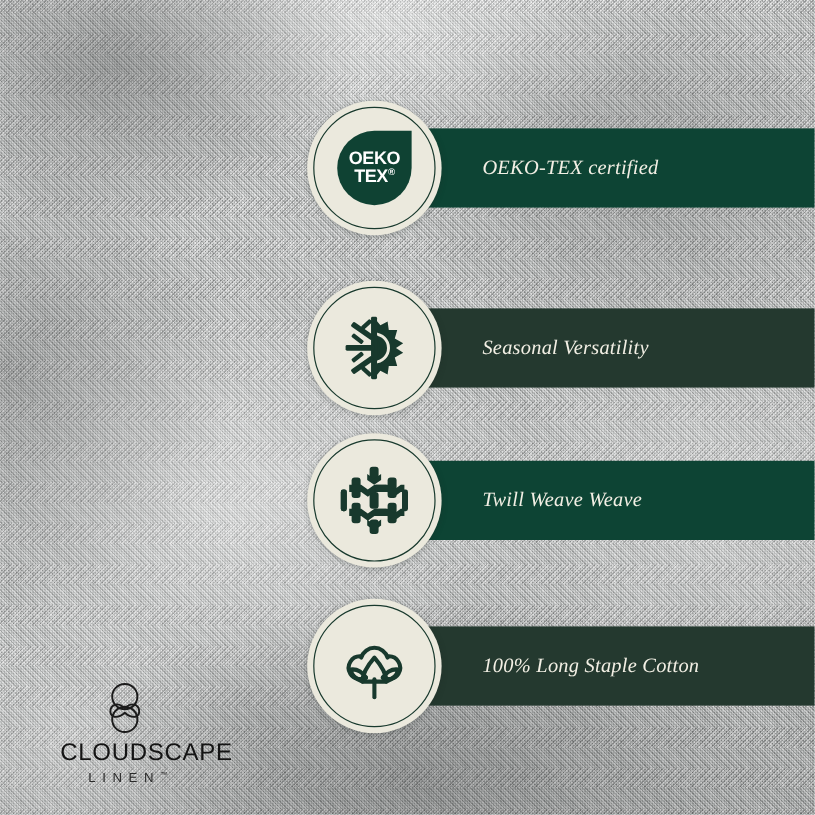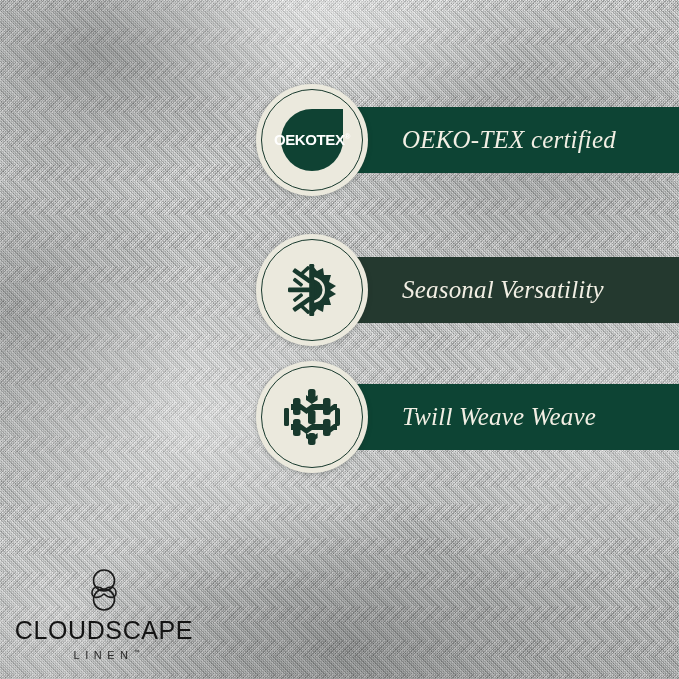--- a/index.html
+++ b/index.html
@@ -97,21 +97,21 @@
     background: #0d4434;
   }
   .bar.muted { background: #24392f; }
 
   .bar-label {
     position: absolute;
     left: 402px;
     top: 50%;
     transform: translateY(-50%);
     color: #f2efe4;
-    font-size: 25px;
+    font-size: 17px;
     font-style: italic;
     letter-spacing: .2px;
     white-space: nowrap;
   }
 
   .badge {
     position: absolute;
     left: 256px;
     top: 0;
     width: 112px;
@@ -135,21 +135,21 @@
     justify-content: center;
   }
 
   
   .oeko-mark {
     width: 62px;
     height: 62px;
     background: #0f4233;
     border-radius: 50% 0 50% 50%;
     display: flex;
-    flex-direction: row;
+    flex-direction: column;
     align-items: center;
     justify-content: center;
     color: #ffffff;
     font-family: "Liberation Sans", sans-serif;
     font-weight: bold;
     line-height: 1.02;
   }
   .oeko-l1 { font-size: 15px; letter-spacing: -.4px; }
   .oeko-l2 { font-size: 15px; letter-spacing: -.4px; }
   .oeko-l2 sup { font-size: 8px; }
@@ -159,23 +159,24 @@
     position: absolute;
     left: 14px;
     top: 566px;
     width: 180px;
     text-align: center;
     color: #1d1d1d;
   }
   .logo-mark { height: 48px; margin-bottom: 2px; }
   .logo-word {
     font-family: "Liberation Sans", sans-serif;
-    font-size: 25px;
+    font-size: 20px;
     letter-spacing: .6px;
     color: #141414;
+    text-align: right;
   }
   .logo-sub {
     font-family: "Liberation Sans", sans-serif;
     font-size: 11px;
     letter-spacing: 5.5px;
     color: #2a2a2a;
     margin-top: 4px;
     padding-left: 5px;
   }
   .logo-sub sup { font-size: 6px; letter-spacing: 0; }
@@ -264,20 +265,43 @@
             <path d="M34 40 h10 l5.5 4 l5.5 -4 h3 v6 h-3 l-5.5 4 l-5.5 -4 h-10 z"></path>
 
             <path d="M27 11 l5.8 4 l5.8 -4 v5 l-5.8 4 l-5.8 -4 z"></path>
             <path d="M27 49 l5.8 4 l5.8 -4 v5 l-5.8 4 l-5.8 -4 z"></path>
           </g>
         </svg>
       </div>
     </div>
   </div>
 
+  <div class="feature" style="top:499px;">
+    <div class="bar muted"></div>
+    <div class="bar-label">100% Long Staple Cotton</div>
+    <div class="badge">
+      <div class="badge-inner">
+        <svg width="68" height="68" viewBox="0 0 68 68">
+          <g fill="none" stroke="#18392d" stroke-width="3.4" stroke-linecap="round" stroke-linejoin="round">
+
+            <path d="M23 26 a9.5 9.5 0 0 0 -9 14.5 a9.5 9.5 0 0 0 13 3"></path>
+            <path d="M45 26 a9.5 9.5 0 0 1 9 14.5 a9.5 9.5 0 0 1 -13 3"></path>
+            <path d="M23 27 a11.5 11.5 0 0 1 22 0"></path>
+
+            <path d="M34 27 c -7 8 -10 15 -10 20 h20 c 0 -5 -3 -12 -10 -20 z"></path>
+
+            <path d="M24 47 c -6 -2 -9 -6 -10 -10 c 6 -1 11 3 13 7"></path>
+            <path d="M44 47 c 6 -2 9 -6 10 -10 c -6 -1 -11 3 -13 7"></path>
+
+            <path d="M34 45 v15"></path>
+          </g>
+        </svg>
+      </div>
+    </div>
+  </div>
 
   <div class="logo">
     <div class="logo-mark">
       <svg width="44" height="48" viewBox="0 0 44 48">
         <g fill="none" stroke="#1b1b1b" stroke-width="1.6">
           <circle cx="22" cy="14.5" r="10.5"></circle>
           <circle cx="22" cy="33.5" r="10.5"></circle>
           <path d="M22 24 c -7 -6 -12 -2 -12 3 c 0 4 5 7 12 1
                    c 7 6 12 3 12 -1 c 0 -5 -5 -9 -12 -3 z"></path>
         </g>

